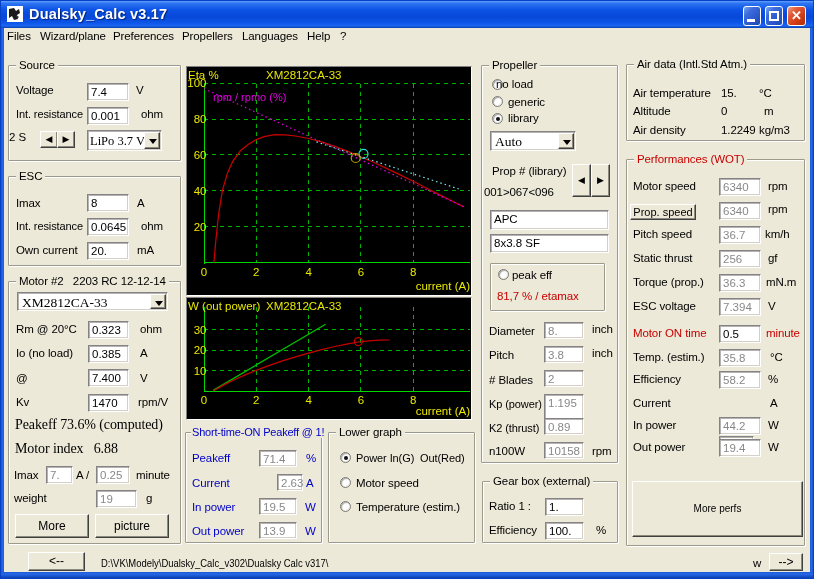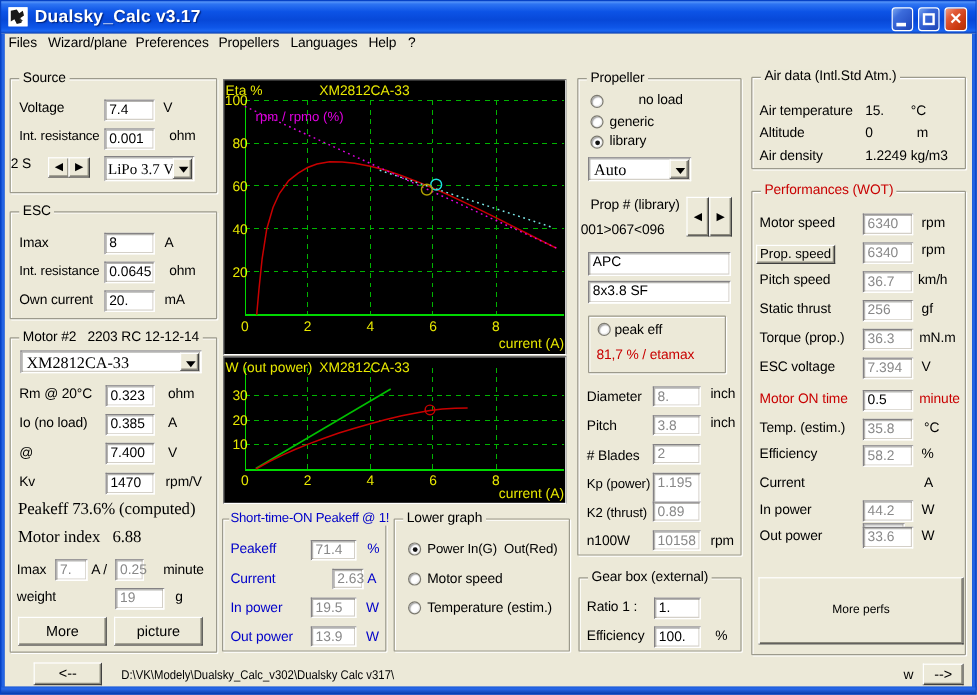--- a/index.html
+++ b/index.html
@@ -102,21 +102,21 @@
 <div class="inp" style="left:88px;top:369px;width:41px;height:18px;">7.400</div>
 <div class="lb" style="left:140px;top:372px;">V</div>
 <div class="lb" style="left:16px;top:396px;">Kv</div>
 <div class="inp" style="left:88px;top:394px;width:41px;height:18px;">1470</div>
 <div class="lb" style="left:138px;top:396px;">rpm/V</div>
 <div class="lb serif" style="left:15px;top:417px;">Peakeff 73.6% (computed)</div>
 <div class="lb serif" style="left:15px;top:441px;">Motor index&nbsp;&nbsp; 6.88</div>
 <div class="lb" style="left:14px;top:469px;">Imax</div>
 <div class="inp gray" style="left:46px;top:466px;width:27px;height:18px;">7.</div>
 <div class="lb" style="left:76px;top:469px;">A /</div>
-<div class="inp gray" style="left:96px;top:466px;width:24px;height:18px;text-align:right;">0.25</div>
+<div class="inp gray" style="left:96px;top:466px;width:34px;height:18px;">0.25</div>
 <div class="lb" style="left:136px;top:469px;">minute</div>
 <div class="lb" style="left:14px;top:492px;">weight</div>
 <div class="inp gray" style="left:96px;top:490px;width:41px;height:18px;">19</div>
 <div class="lb" style="left:146px;top:492px;">g</div>
 <div class="btn" style="left:15px;top:514px;width:74px;height:24px;line-height:22px;font-size:12px;">More</div>
 <div class="btn" style="left:95px;top:514px;width:74px;height:24px;line-height:22px;font-size:12px;">picture</div>
 <div style="position:absolute;left:186px;top:66px;width:286px;height:230px;background:#000;border:1px solid;border-color:#808080 #fff #fff #808080">
 <svg width="284" height="228" style="position:absolute;left:0;top:0">
 <line x1="17.0" y1="16.5" x2="283" y2="16.5" stroke="#00B400" stroke-width="1" stroke-dasharray="4,4" shape-rendering="crispEdges"></line>
 <line x1="17.0" y1="52.5" x2="283" y2="52.5" stroke="#00B400" stroke-width="1" stroke-dasharray="4,4" shape-rendering="crispEdges"></line>
@@ -173,21 +173,21 @@
 <text x="173.9" y="106.0" fill="#E8E800" font-size="11.5" text-anchor="middle" font-family="Liberation Sans">6</text>
 <text x="226.2" y="106.0" fill="#E8E800" font-size="11.5" text-anchor="middle" font-family="Liberation Sans">8</text>
 <text x="1" y="12" fill="#E8E800" font-size="11.5" font-family="Liberation Sans">W (out power)</text>
 <text x="79" y="12" fill="#E8E800" font-size="11.5" font-family="Liberation Sans">XM2812CA-33</text>
 <text x="283" y="117" fill="#E8E800" font-size="11.5" text-anchor="end" font-family="Liberation Sans">current (A)</text>
 </svg>
   </div>
 <div class="grp" style="left:481px;top:65px;width:137px;height:398px"></div>
 <div class="glb" style="left:489px;top:59px;">Propeller</div>
 <div class="rad" style="left:492px;top:79px"></div>
-<div class="lb" style="left:532px;top:78px;">no load</div>
+<div class="lb" style="left:496px;top:78px;">no load</div>
 <div class="rad" style="left:492px;top:96px"></div>
 <div class="lb" style="left:508px;top:96px;">generic</div>
 <div class="rad sel" style="left:492px;top:113px"></div>
 <div class="lb" style="left:508px;top:112px;">library</div>
 <div class="inp" style="left:490px;top:131px;width:86px;height:20px;padding:0">
     <span class="serif" style="position:absolute;left:4px;top:2px;font-size:13.5px">Auto</span>
     <div class="btn" style="left:67px;top:1px;width:16px;height:16px">
       <div class="dar"></div>
     </div>
   </div>
@@ -284,19 +284,19 @@
 <div class="lb" style="left:633px;top:373px;">Efficiency</div>
 <div class="inp gray" style="left:719px;top:371px;width:42px;height:18px;">58.2</div>
 <div class="lb" style="left:768px;top:373px;">%</div>
 <div class="lb" style="left:633px;top:397px;">Current</div>
 <div class="inp gray" style="left:719px;top:395px;width:35px;height:18px;margin-top:41px;">5.977</div>
 <div class="lb" style="left:770px;top:397px;">A</div>
 <div class="lb" style="left:633px;top:419px;">In power</div>
 <div class="inp gray" style="left:719px;top:417px;width:42px;height:18px;">44.2</div>
 <div class="lb" style="left:768px;top:419px;">W</div>
 <div class="lb" style="left:633px;top:441px;">Out power</div>
-<div class="inp gray" style="left:719px;top:439px;width:42px;height:18px;">33.6</div>
+<div class="inp gray" style="left:719px;top:439px;width:42px;height:18px;">19.4</div>
 <div class="lb" style="left:768px;top:441px;">W</div>
 <div class="btn" style="left:630px;top:204px;width:66px;height:16px;line-height:14px;font-size:11px;">Prop. speed</div>
 <div class="btn" style="left:632px;top:481px;width:171px;height:56px;line-height:54px;font-size:10px;">More perfs</div>
 <div class="btn" style="left:28px;top:552px;width:57px;height:19px;line-height:17px;font-size:12px;">&lt;--</div>
 <div class="lb" style="left:101px;top:557px;font-size:10.5px;letter-spacing:0;transform:scaleX(.9);transform-origin:0 0">D:\VK\Modely\Dualsky_Calc_v302\Dualsky Calc v317\</div>
 <div class="lb" style="left:753px;top:557px;">w</div>
 <div class="btn" style="left:769px;top:553px;width:34px;height:18px;line-height:16px;font-size:12px;">--&gt;</div>
 </body></html>

